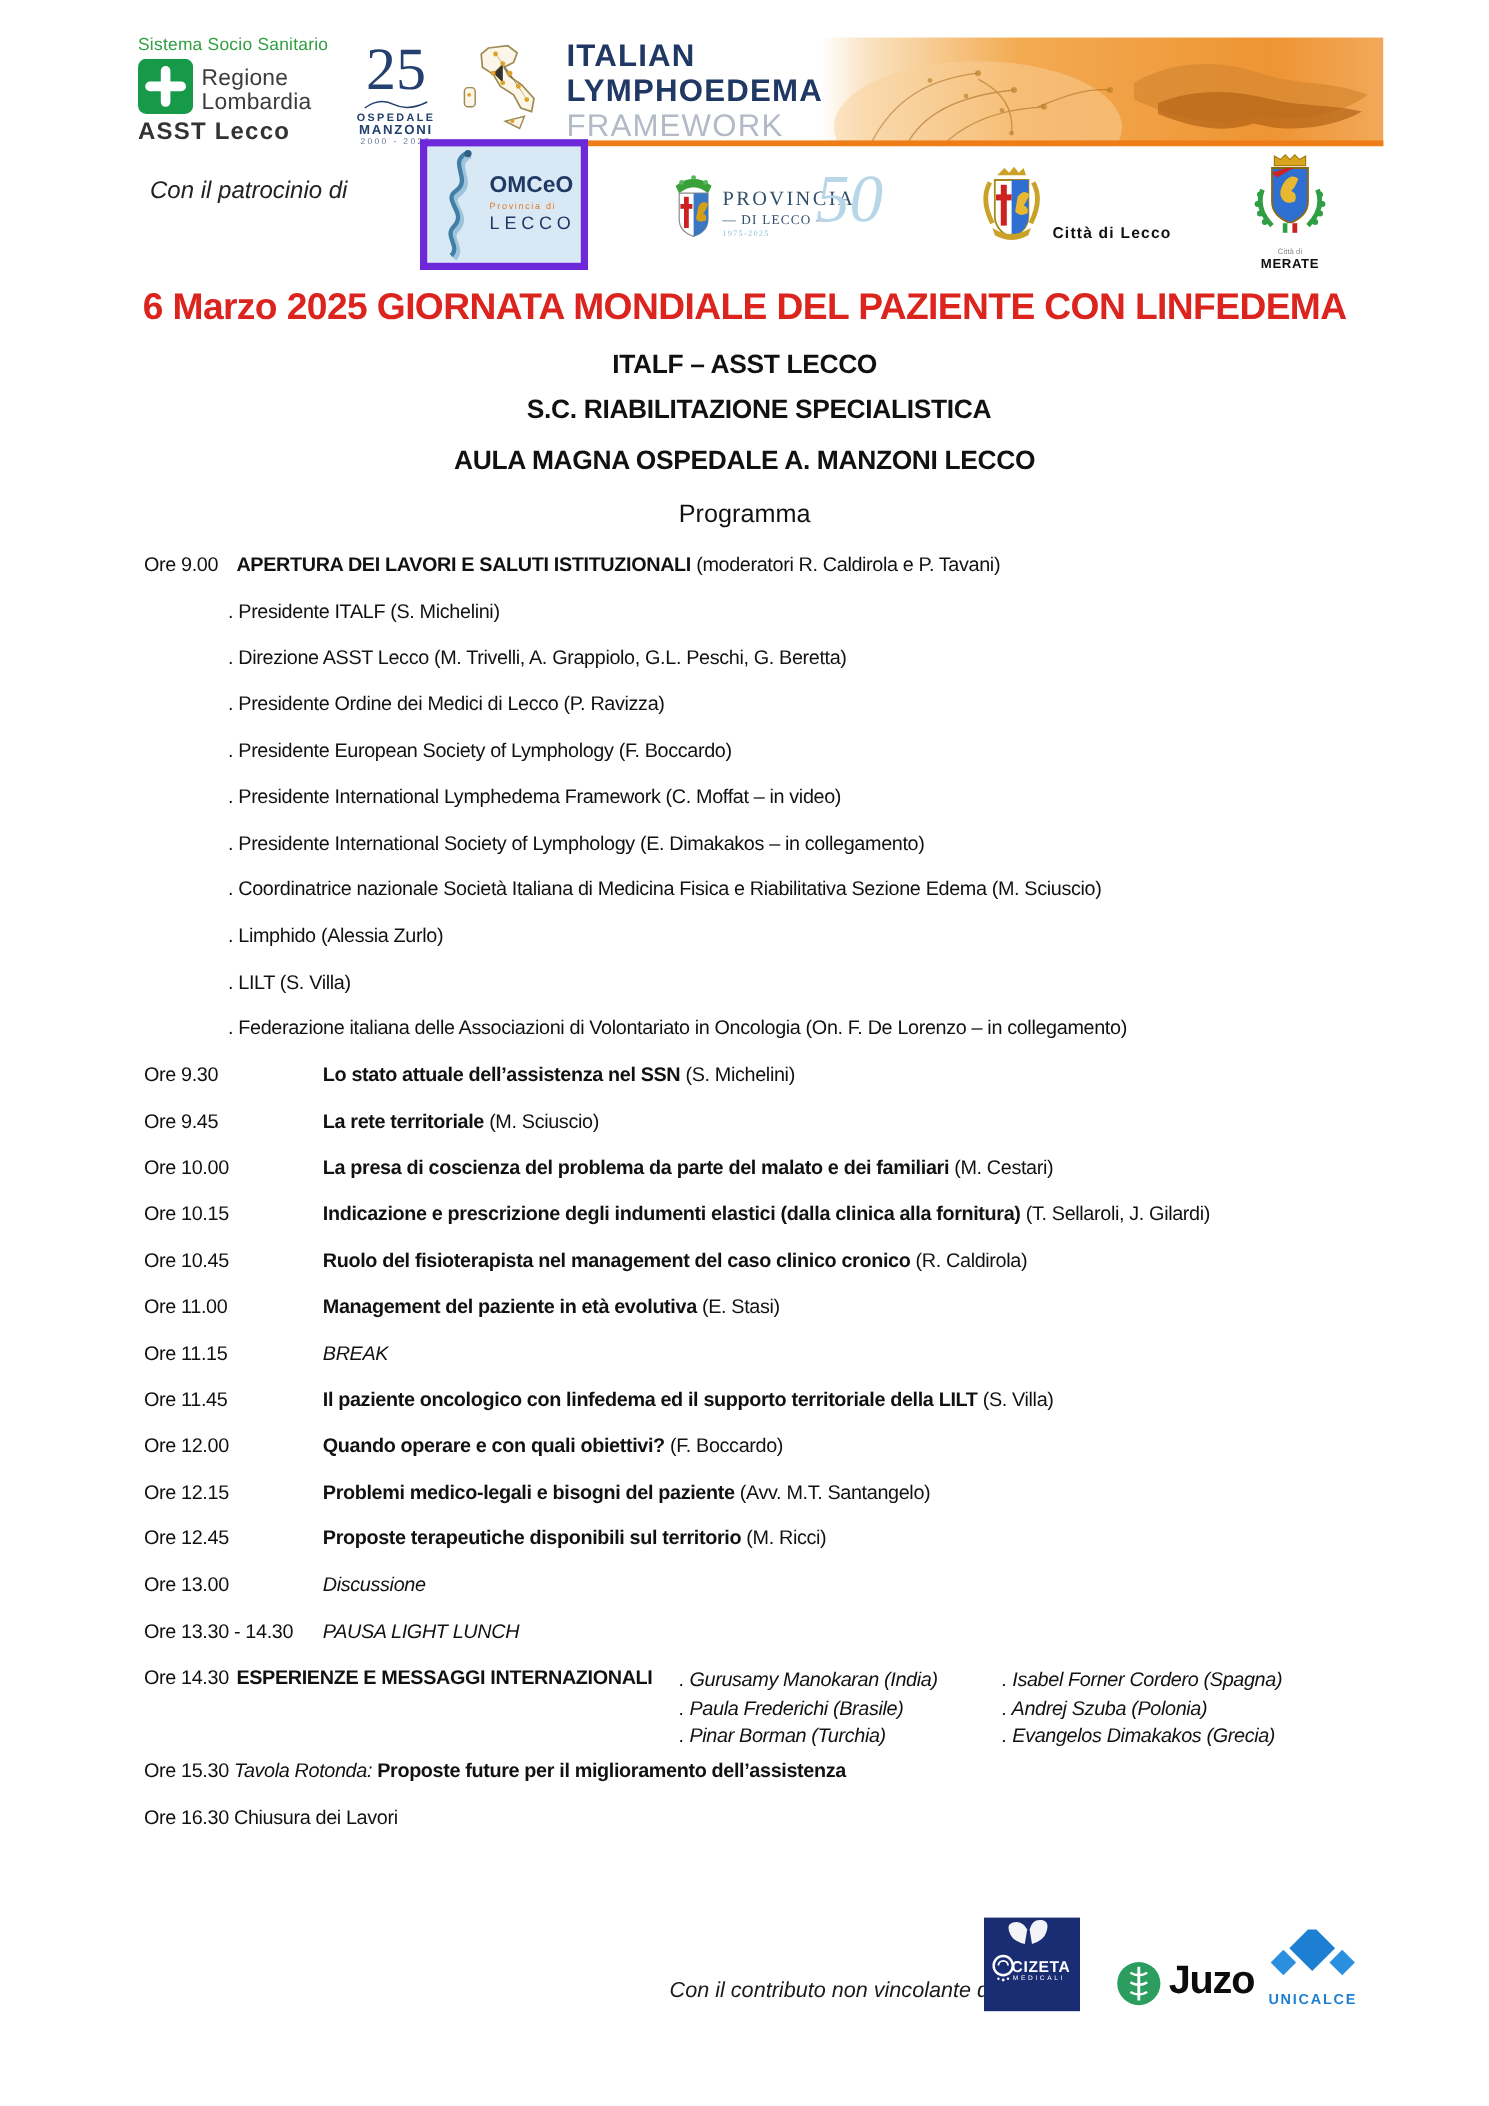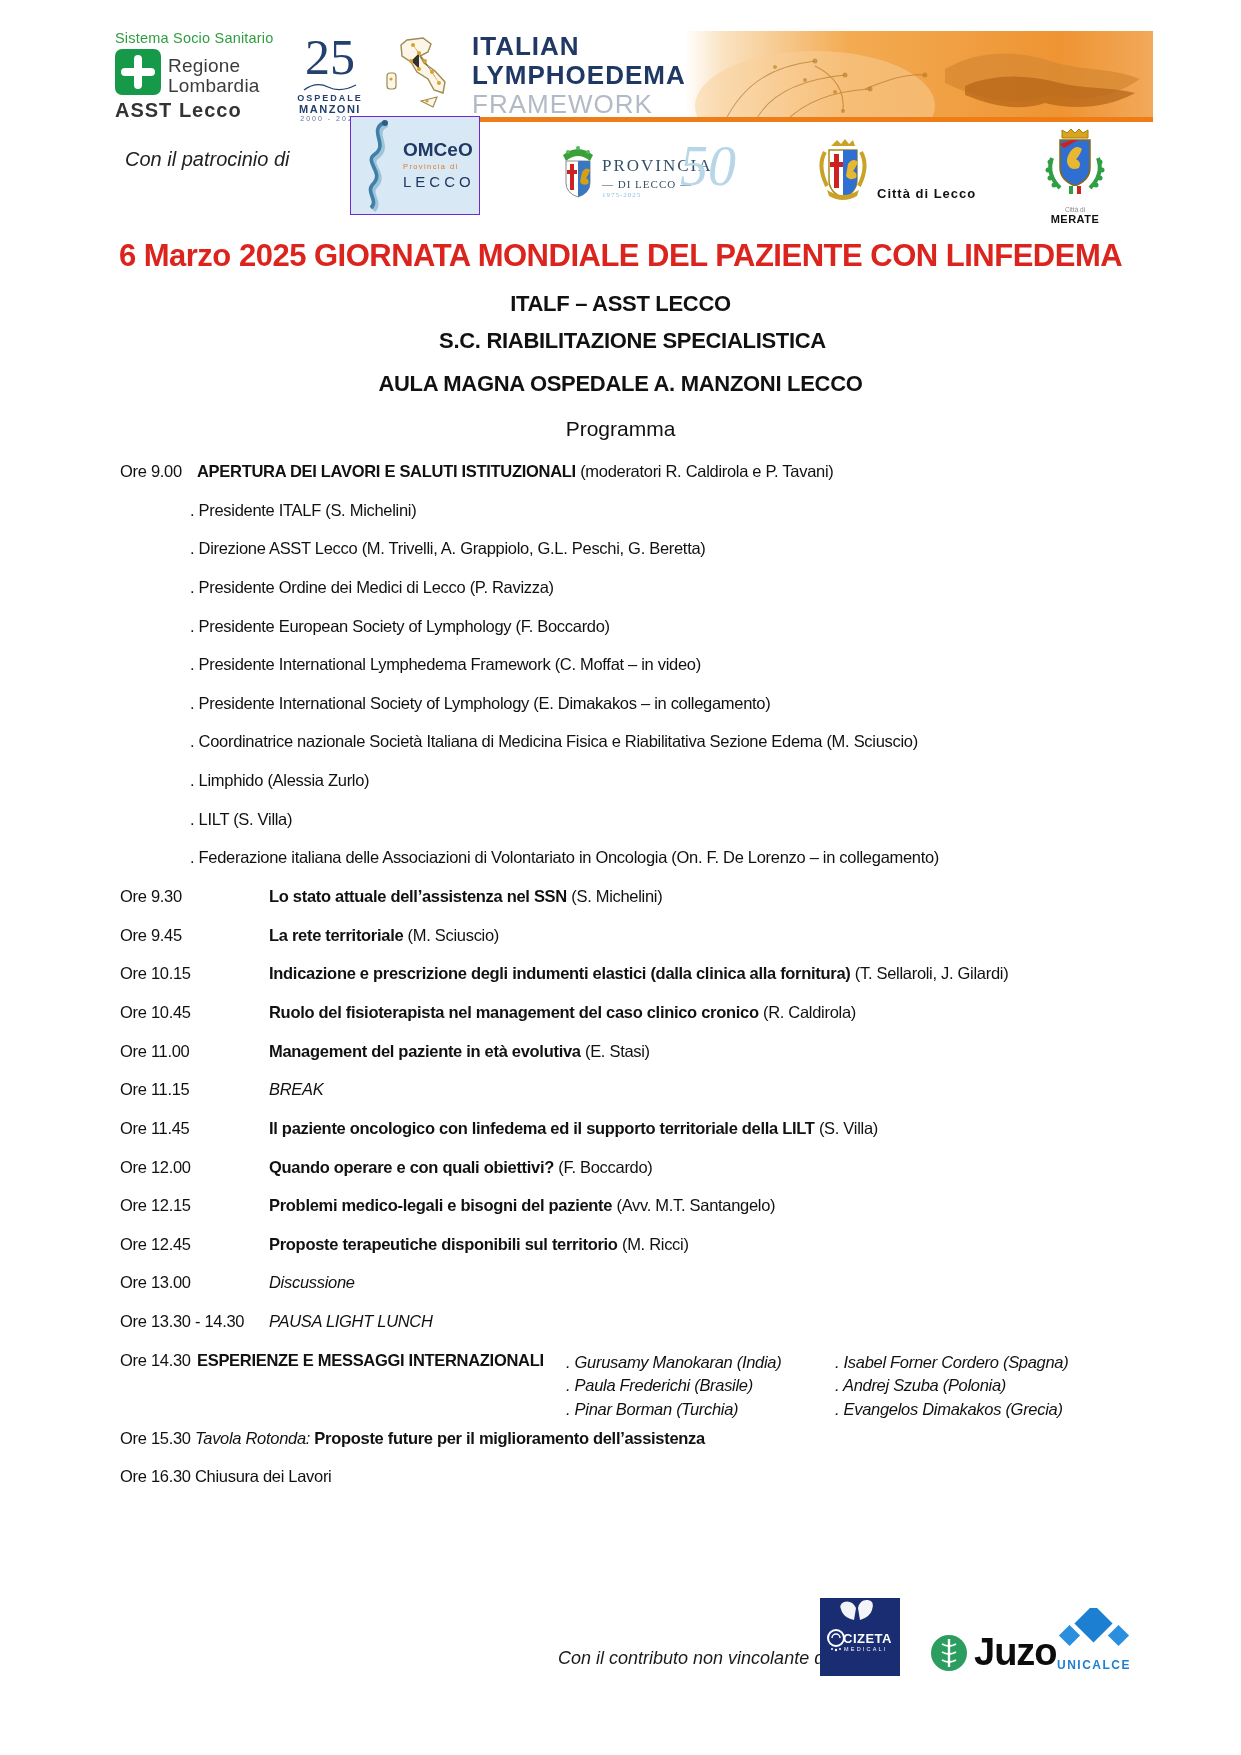--- a/index.html
+++ b/index.html
@@ -25,21 +25,21 @@
   #banner{left:365px;top:31px;width:788px;height:91px;overflow:hidden;}
   #banner .art{position:absolute;left:0;top:0;}
   #banner .bl{position:absolute;left:107px;top:1px;line-height:29px;font-size:26px;letter-spacing:1px;}
   .bl .l1,.bl .l2{color:#1f3864;font-weight:bold;}
   .bl .l3{color:#b3bac6;}
   #italy-map{position:absolute;left:10px;top:4px;}
   .obar{position:absolute;left:0;bottom:0;width:788px;height:5px;background:#ee7d17;}
 
   
   #patrocinio-label{left:125px;top:148px;font-size:20px;font-style:italic;color:#222;}
-  #omceo{left:350px;top:116px;width:128px;height:97px;background:#d8e8f4;border:1px solid #6d28d9;}
+  #omceo{left:350px;top:116px;width:128px;height:97px;background:#d8e8f4;border:6px solid #6d28d9;}
   #omceo .txt{position:absolute;left:52px;top:22px;color:#1f3864;}
   .om-name{font-size:19px;font-weight:bold;}
   .om-sub{font-size:7.5px;color:#e07b28;letter-spacing:1.4px;margin-top:1px;}
   .om-city{font-size:15px;letter-spacing:4px;margin-top:2px;}
   #provincia{left:558px;top:140px;width:180px;height:62px;}
   #provincia .ptxt{position:absolute;left:44px;top:16px;font-family:"Liberation Serif",serif;color:#33506b;}
   .pv-name{font-size:17px;letter-spacing:2px;}
   .pv-sub{font-size:11px;letter-spacing:1px;margin-top:2px;}
   .pv-years{font-size:7px;color:#8fc1dd;letter-spacing:1px;margin-top:1px;}
   .pv-big{position:absolute;left:122px;top:-6px;font-family:"Liberation Serif",serif;font-style:italic;font-size:56px;color:#b7d6e8;}
@@ -69,21 +69,21 @@
   .intl .col{position:absolute;top:0;font-style:italic;line-height:23.5px;font-size:16.5px;}
   .intl .c1{left:566px;} .intl .c2{left:835px;}
   .inline-line{position:absolute;left:120px;top:0;}
 
   
   #footer-label{left:558px;top:1648px;font-size:18px;font-style:italic;color:#1a1a1a;}
   #cizeta{left:820px;top:1598px;width:80px;height:78px;background:#1b2d72;}
   #cizeta .cz-name{position:absolute;left:23px;top:33px;color:#fff;font-size:13px;font-weight:bold;letter-spacing:.5px;}
   #cizeta .cz-sub{position:absolute;left:24px;top:48px;color:#fff;font-size:5.5px;letter-spacing:2.2px;}
   #juzo{left:930px;top:1633px;width:120px;height:40px;}
-  #juzo .jz-name{position:absolute;left:44px;top:-2px;font-size:38px;font-weight:bold;color:#0c0c0c;letter-spacing:-1px;}
+  #juzo .jz-name{position:absolute;left:44px;top:-2px;font-size:33px;font-weight:bold;color:#0c0c0c;letter-spacing:-1px;}
   #unicalce{left:1056px;top:1608px;width:76px;height:62px;text-align:center;}
   .uc-name{font-size:12px;font-weight:bold;color:#1d7fd1;letter-spacing:1.5px;margin-top:2px;}
 </style>
 </head>
 <body>
 
 <div class="abs" id="hdr-left">
   <div class="sistema">Sistema Socio Sanitario</div>
   <div class="lomb-row">
     <svg class="lomb-mark" viewBox="0 0 46 46">
@@ -294,20 +294,24 @@
 
   <div class="prow">
     <span class="t">Ore 9.30</span>
     <span class="c"><b>Lo stato attuale dell’assistenza nel SSN</b> <span class="n">(S. Michelini)</span></span>
   </div>
   <div class="prow">
     <span class="t">Ore 9.45</span>
     <span class="c"><b>La rete territoriale</b> <span class="n">(M. Sciuscio)</span></span>
   </div>
   <div class="prow">
+    <span class="t">Ore 10.00</span>
+    <span class="c"><b>La presa di coscienza del problema da parte del malato e dei familiari</b> <span class="n">(M. Cestari)</span></span>
+  </div>
+  <div class="prow">
     <span class="t">Ore 10.15</span>
     <span class="c"><b>Indicazione e prescrizione degli indumenti elastici (dalla clinica alla fornitura)</b> <span class="n">(T. Sellaroli, J. Gilardi)</span></span>
   </div>
   <div class="prow">
     <span class="t">Ore 10.45</span>
     <span class="c"><b>Ruolo del fisioterapista nel management del caso clinico cronico</b> <span class="n">(R. Caldirola)</span></span>
   </div>
   <div class="prow">
     <span class="t">Ore 11.00</span>
     <span class="c"><b>Management del paziente in età evolutiva</b> <span class="n">(E. Stasi)</span></span>

